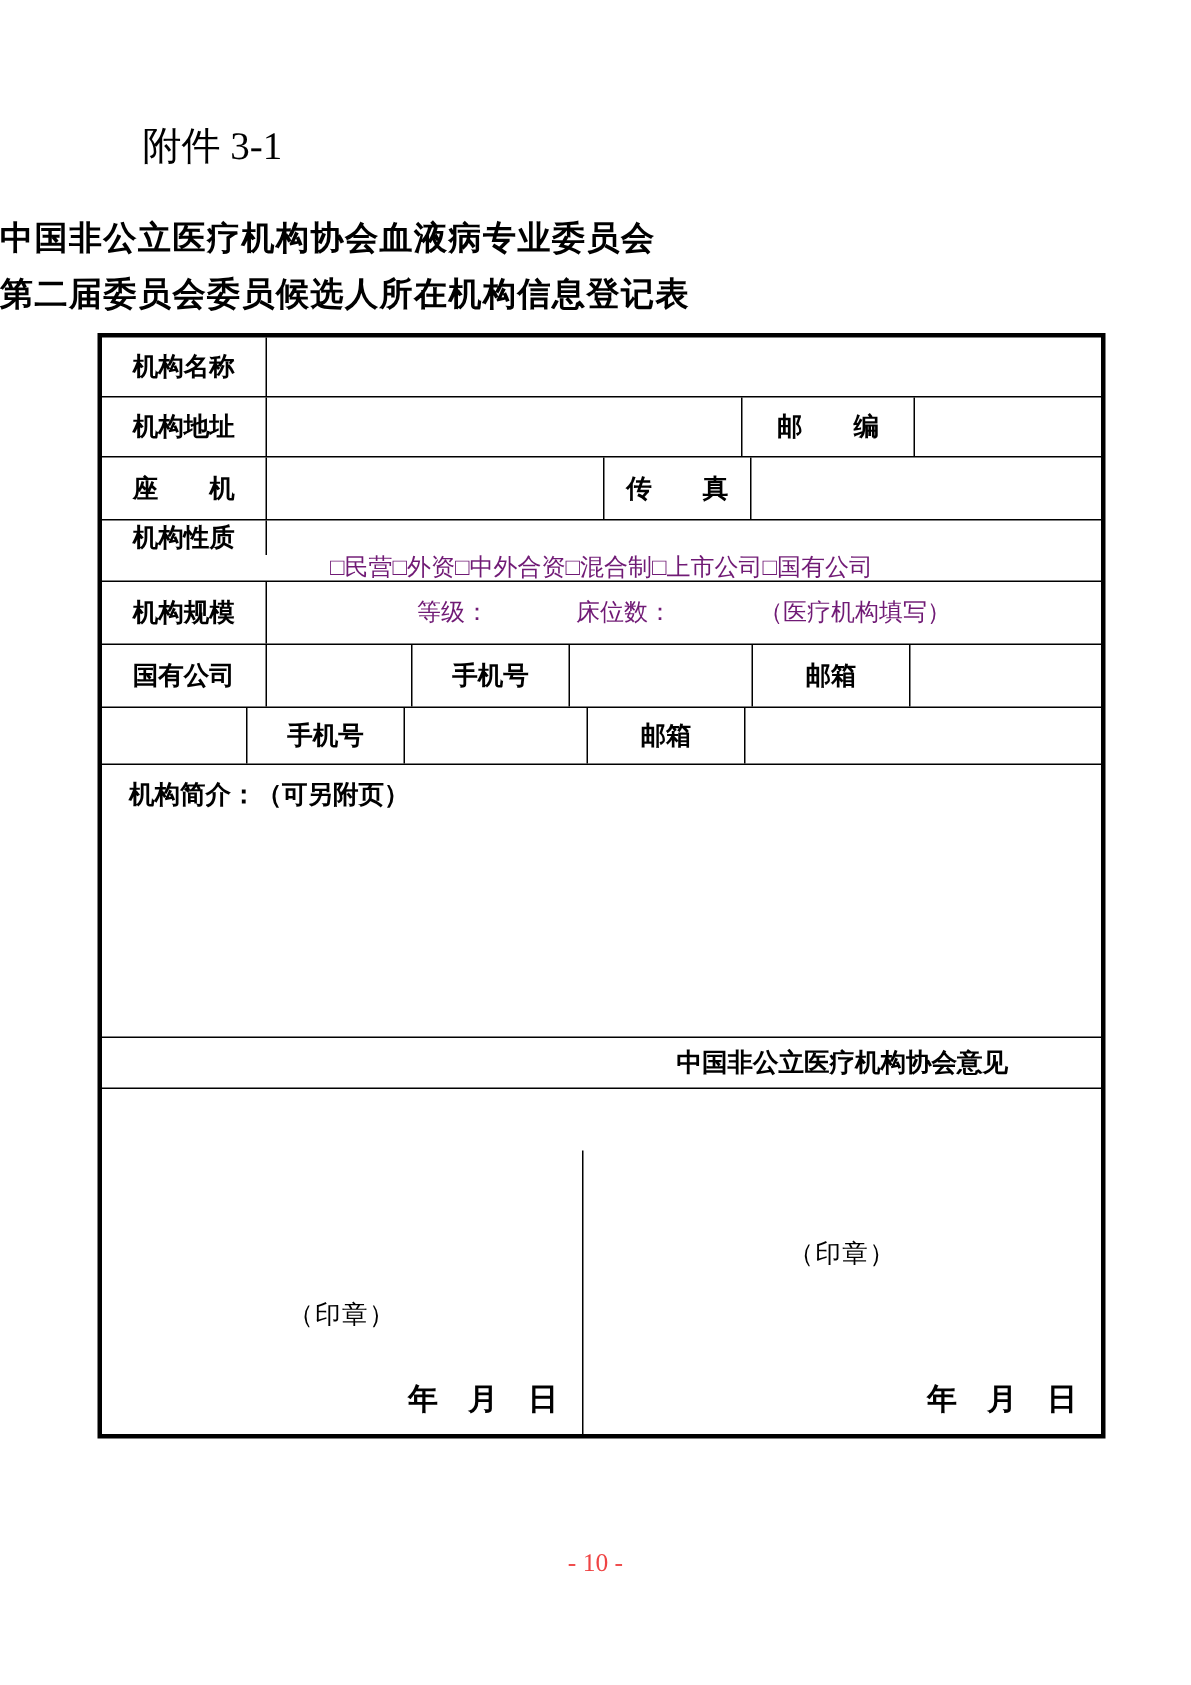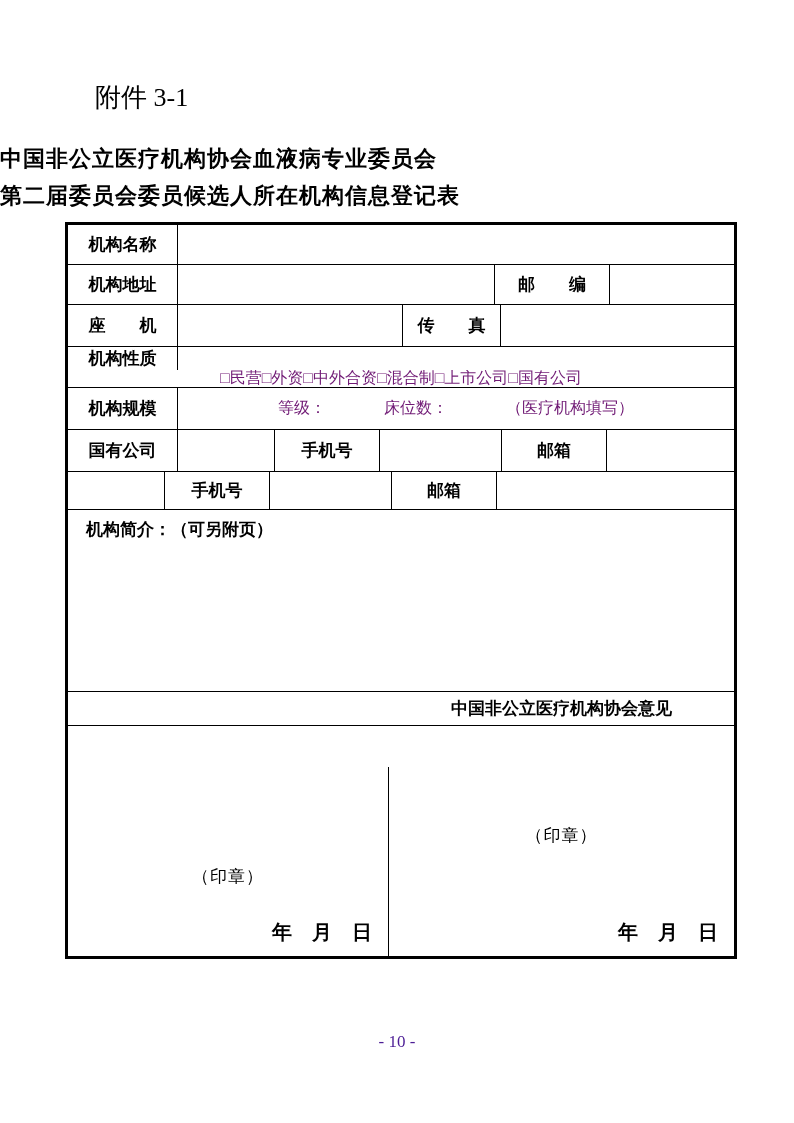--- a/index.html
+++ b/index.html
@@ -107,21 +107,21 @@
     font-size: 20px;
     padding: 0 16px 10px 0;
   }
   .footer {
     position: absolute;
     top: 1032px;
     left: 0;
     width: 100%;
     text-align: center;
     font-size: 17px;
-    color: #4c1d95;
+    color: #ef4444;
   }
 </style>
 </head>
 <body>
 
 <div class="page">
 
   <div class="attachment">附件 3-1</div>
 
   <div class="titles">

